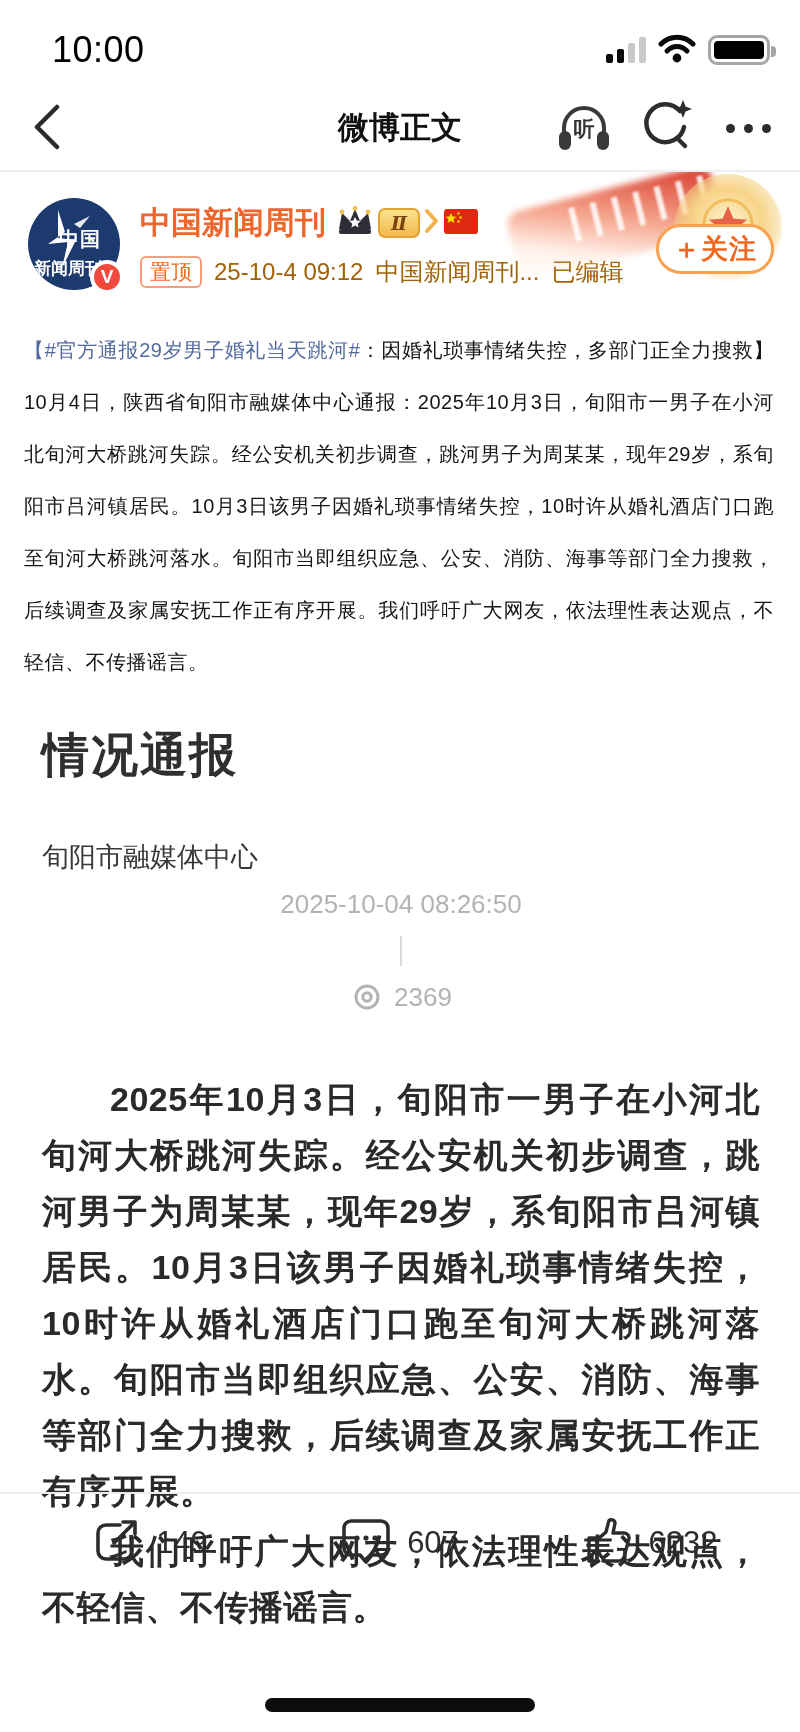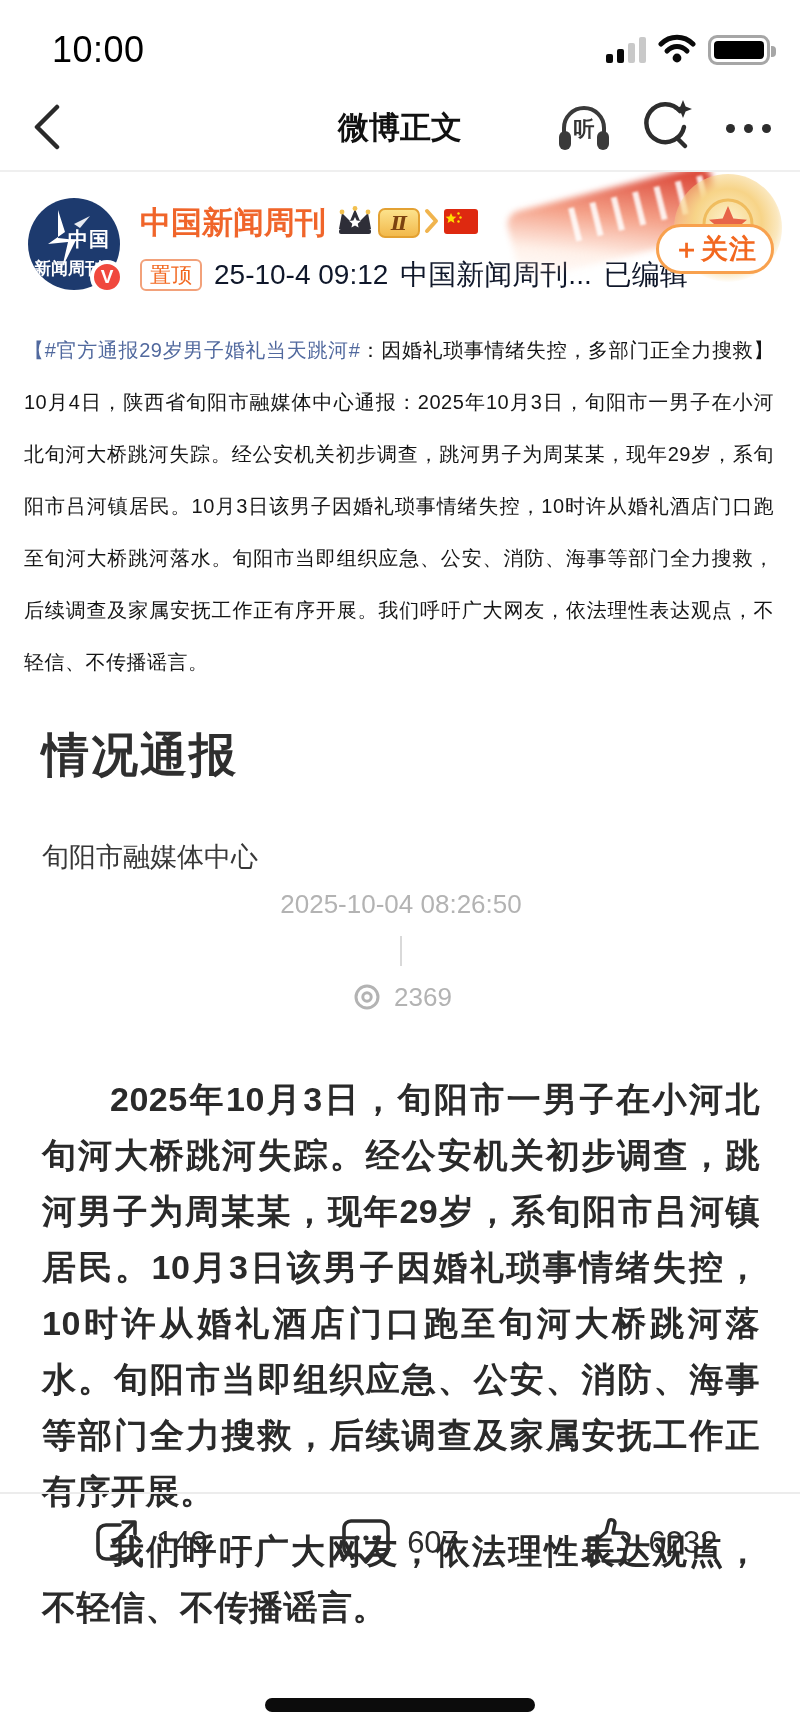--- a/index.html
+++ b/index.html
@@ -35,35 +35,35 @@
   .decor-ribbon { position:absolute; left:10px; top:16px; width:210px; height:70px;
       background:linear-gradient(200deg, rgba(217,57,40,.9) 10%, rgba(239,112,74,.65) 45%, rgba(255,200,170,.25) 75%, rgba(255,255,255,0));
       transform:rotate(-14deg); border-radius:14px; filter:blur(3px); }
   .decor-cols { position:absolute; left:70px; top:18px; width:150px; height:34px; transform:rotate(-14deg);
       background:repeating-linear-gradient(90deg, rgba(255,255,255,.85) 0 6px, rgba(255,255,255,0) 6px 22px); filter:blur(1px); }
   .decor-emblem { position:absolute; right:18px; top:2px; width:108px; height:108px; border-radius:50%;
       background:radial-gradient(circle at 50% 45%, #fdf3cf 0%, #f7d488 42%, rgba(247,212,136,.55) 62%, rgba(247,212,136,0) 75%); }
   .decor-emblem svg { position:absolute; left:26px; top:22px; }
   .avatar-wrap { position:absolute; left:28px; top:26px; width:92px; height:92px; }
   .avatar { width:92px; height:92px; border-radius:50%; background:#1d3a6e; position:relative; overflow:hidden; }
-  .avatar .cn { position:absolute; right:10px; top:28px; color:#fff; font-size:20px; font-weight:700; letter-spacing:1px; }
+  .avatar .cn { position:absolute; right:19px; top:28px; color:#fff; font-size:20px; font-weight:700; letter-spacing:1px; }
   .avatar .mag { position:absolute; left:6px; bottom:10px; color:#fff; font-size:17px; font-weight:700; letter-spacing:0; }
   .v-badge { position:absolute; right:-4px; bottom:-4px; width:34px; height:34px; border-radius:50%;
       background:#f0493e; border:4px solid #fff; color:#fff; font-size:19px; font-weight:800;
       display:flex; align-items:center; justify-content:center; }
   .author-block { margin-left:116px; padding-top:2px; }
   .author-line { display:flex; align-items:center; gap:10px; }
   .author-name { font-size:31px; font-weight:700; color:#f0652a; }
   .vip-group { display:flex; align-items:center; gap:4px; }
   .vip-tag { height:30px; min-width:42px; padding:0 8px; background:linear-gradient(180deg,#fce28c,#f2b94c);
       border:2px solid #e3a132; border-radius:7px; display:flex; align-items:center; justify-content:center;
       font-size:19px; font-weight:800; font-style:italic; color:#7c4210; font-family:"Liberation Serif","DejaVu Serif",serif; }
   .meta-line { display:flex; align-items:center; gap:12px; margin-top:12px; }
   .pin-badge { font-size:21px; color:#f2671f; border:2px solid #f2a17a; border-radius:6px; padding:1px 8px; line-height:1.25; background:#fff; }
-  .meta-text { font-size:28px; color:#0f172a; }
+  .meta-text { font-size:24px; color:#a16207; }
   .follow-btn { position:absolute; right:26px; top:52px; width:118px; height:50px; border-radius:26px;
       background:#fff; border:3px solid #f8a14e; color:#f2671f; font-size:27px; font-weight:600;
       display:flex; align-items:center; justify-content:center; letter-spacing:1px; }
 
   
   .post-text { padding:22px 26px 0 24px; font-size:20px; line-height:52px; color:#151515; letter-spacing:.5px; text-align:justify; }
   .hashtag { color:#51699e; }
 
   
   .notice { padding:36px 40px 0 42px; }

